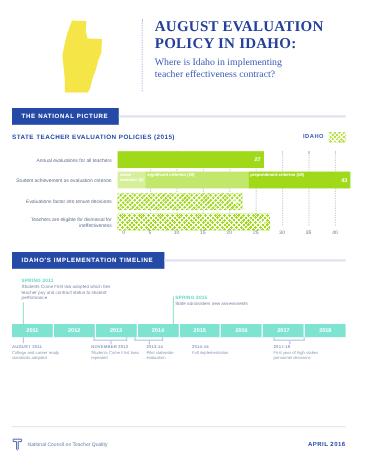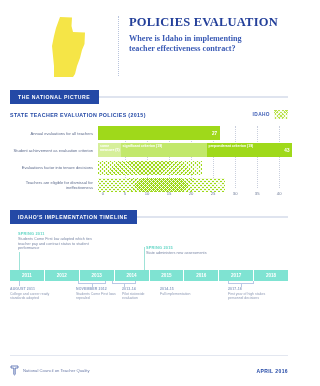--- a/index.html
+++ b/index.html
@@ -18,21 +18,21 @@
   .divider-v { width:1px; border-left:1px dotted #b9c4dd; margin: 2px 10px 2px 0; }
   .title-col { flex:1; padding-top: 2px; }
   .title-main {
     font-family: "Liberation Serif", serif;
     color:#24409a; font-size:12.5px; line-height:13.5px;
     font-weight:700; letter-spacing:.2px;
   }
   .title-sub {
     font-family: "Liberation Serif", serif;
     color:#3b5bb5; font-size:8.2px; line-height:10px;
-    margin-top:4px; font-weight:700;
+    margin-top:4px; font-weight:400;
   }
 
   
   .banner-wrap { display:flex; align-items:center; margin: 6px 10px 0 10px; }
   .banner {
     background:#2449a6; color:#fff;
     font-size:5.1px; font-weight:700; letter-spacing:.55px;
     padding: 4px 9px 4px 8px;
     white-space:nowrap;
   }
@@ -134,21 +134,22 @@
 <div class="page">
 
   <div class="header">
     <div class="map-col">
       <svg class="idaho-map" viewBox="0 0 44 62">
         <path d="M18 1 L30 1.5 L29.5 10 L31 16 L43 16.5 L42.5 28 L40 34 L38 42 L35 50 L33 58 L31 61 L12 61 L12 50 L11 40 L10 30 L12 20 L14 12 Z" fill="#f5e547"></path>
       </svg>
     </div>
     <div class="divider-v"></div>
     <div class="title-col">
-      <div class="title-main">POLICIES EVALUATION</div>
+      <div class="title-main">AUGUST EVALUATION</div>
+      <div class="title-main">POLICY IN IDAHO:</div>
       <div class="title-sub">Where is Idaho in implementing</div>
       <div class="title-sub" style="margin-top:0">teacher effectiveness contract?</div>
     </div>
   </div>
 
   <div class="banner-wrap">
     <div class="banner">THE NATIONAL PICTURE</div>
     <div class="banner-rule"></div>
   </div>
 

